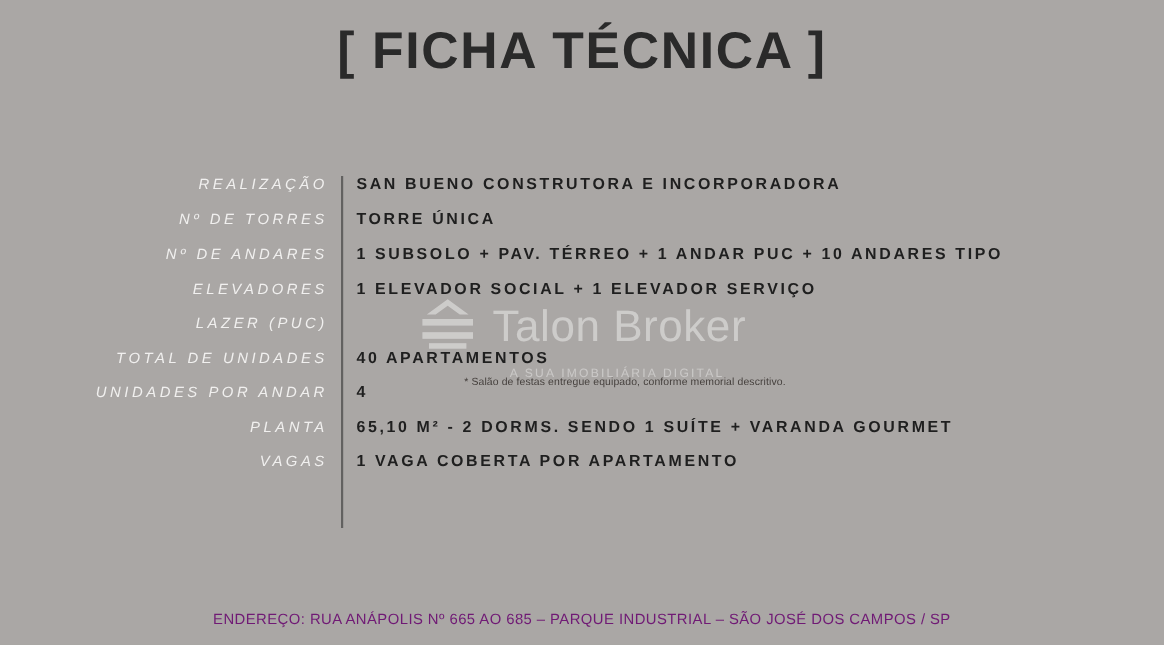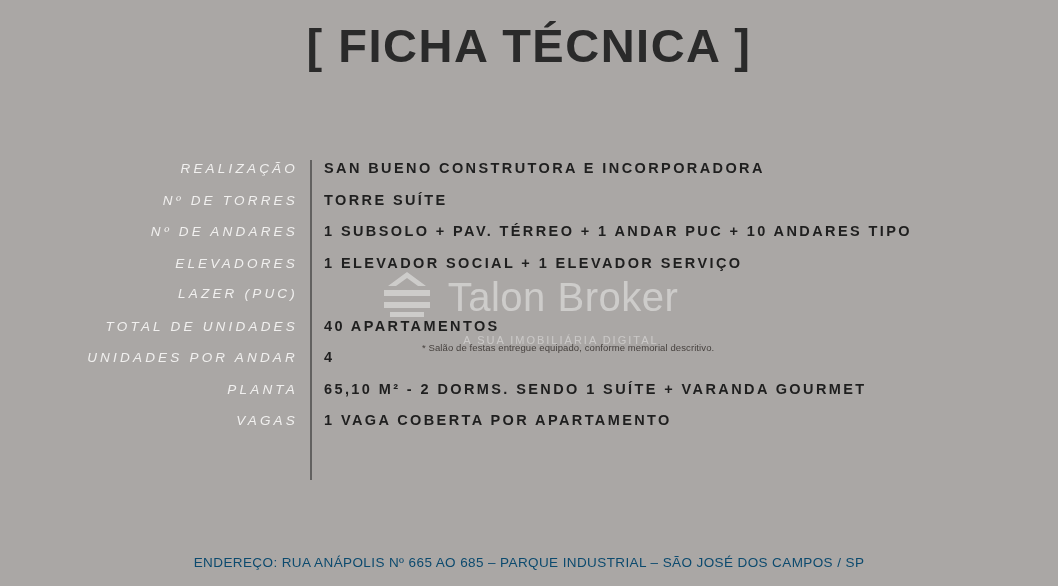--- a/index.html
+++ b/index.html
@@ -84,21 +84,21 @@
     margin-left: 24px;
   }
   .address {
     position: absolute;
     bottom: 16px;
     left: 0;
     width: 1058px;
     text-align: center;
     font-size: 13.5px;
     letter-spacing: 0.4px;
-    color: #0c4a6e;
+    color: #701a75;
     font-family: "Liberation Sans", sans-serif;
   }
   
   .watermark {
     position: absolute;
     top: 262px;
     left: 0;
     width: 1058px;
     height: 70px;
     display: flex;
@@ -147,21 +147,21 @@
     <div class="divider"></div>
     <div class="rows">
 
       <div class="row">
         <div class="label">REALIZAÇÃO</div>
         <div class="value">SAN BUENO CONSTRUTORA E INCORPORADORA</div>
       </div>
 
       <div class="row">
         <div class="label">Nº DE TORRES</div>
-        <div class="value">TORRE SUÍTE</div>
+        <div class="value">TORRE ÚNICA</div>
       </div>
 
       <div class="row">
         <div class="label">Nº DE ANDARES</div>
         <div class="value">1 SUBSOLO + PAV. TÉRREO + 1 ANDAR PUC + 10 ANDARES TIPO</div>
       </div>
 
       <div class="row">
         <div class="label">ELEVADORES</div>
         <div class="value">1 ELEVADOR SOCIAL + 1 ELEVADOR SERVIÇO</div>

